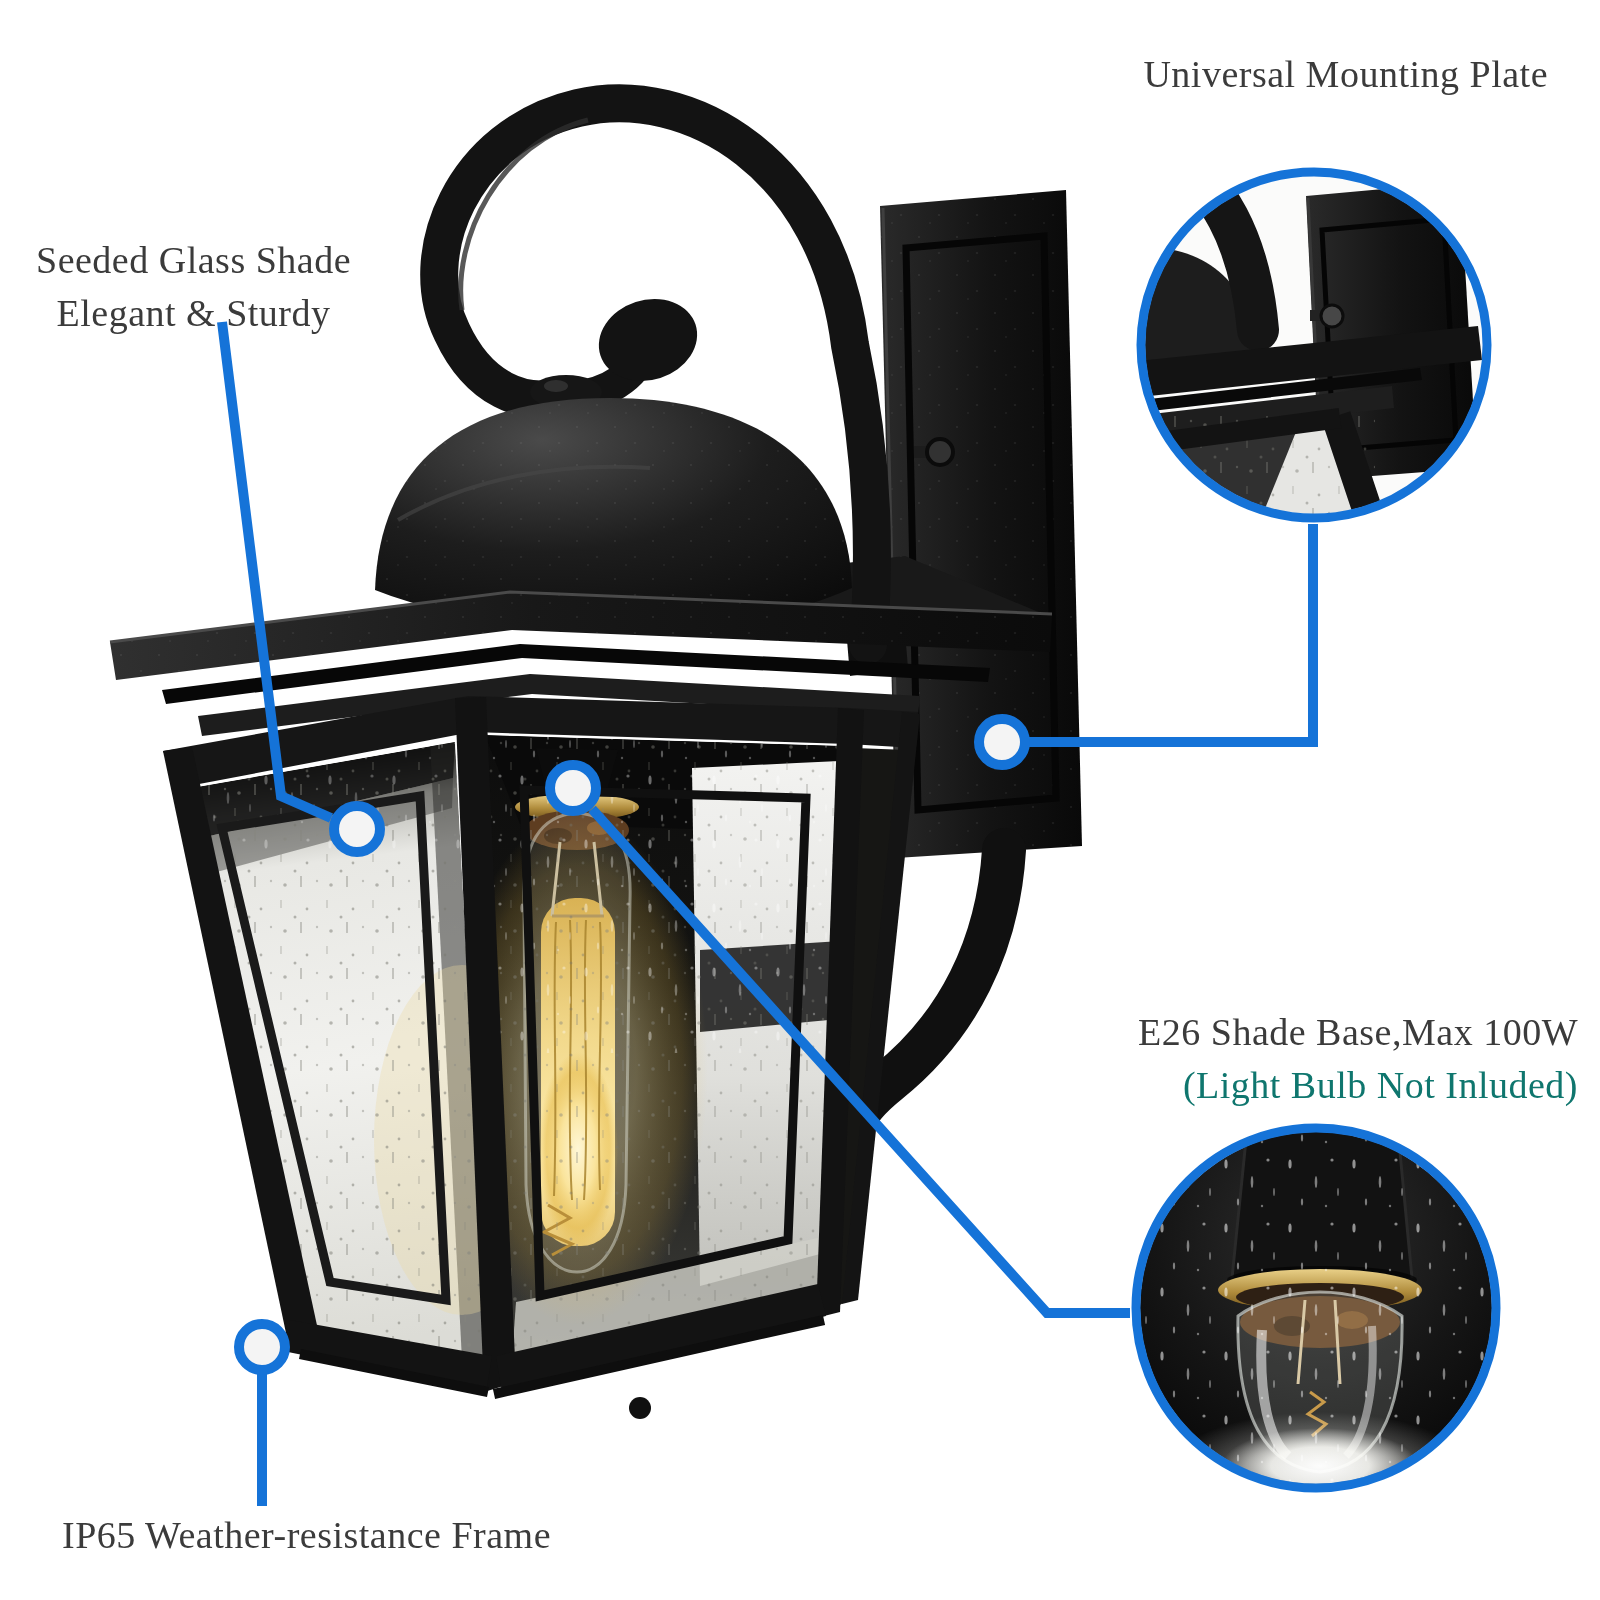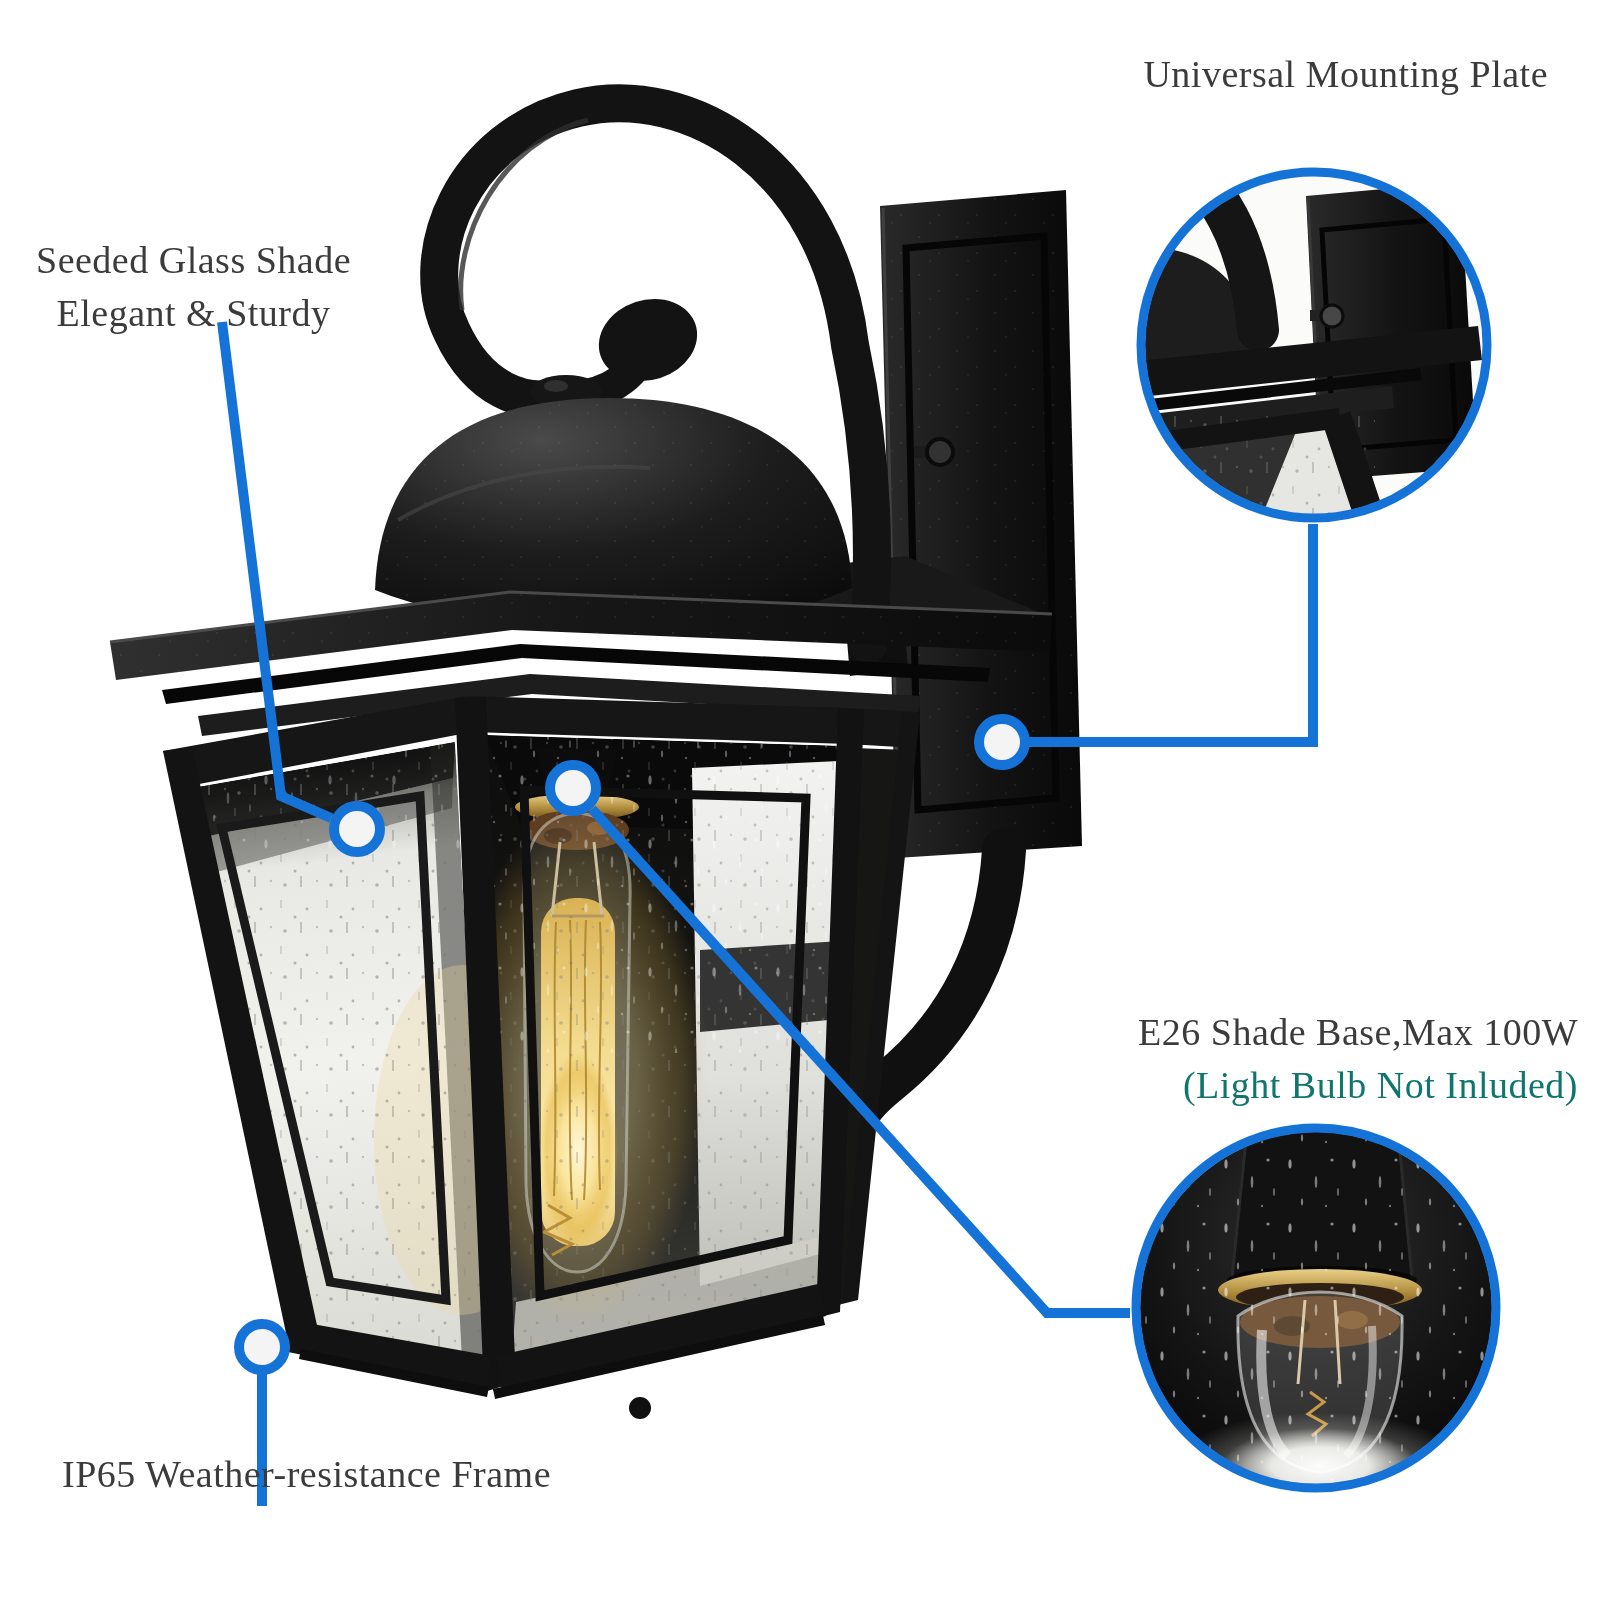--- a/index.html
+++ b/index.html
@@ -5,21 +5,21 @@
   html,body{margin:0;padding:0;background:#ffffff;}
   .canvas{position:relative;width:1600px;height:1600px;background:#ffffff;overflow:hidden;
           font-family:"Liberation Serif","DejaVu Serif",serif;}
   .art{position:absolute;left:0;top:0;}
   .label{position:absolute;color:#3b3b3b;font-size:38px;line-height:53px;letter-spacing:.5px;}
   .label .ln{white-space:nowrap;}
   .label-tr{top:48px;right:52px;text-align:right;}
   .label-tl{top:210px;left:36px;text-align:center;margin-top:24px;}
   .label-e26{top:1006px;right:22px;text-align:right;}
   .label-e26 .blue{color:#0f766e;}
-  .label-ip{top:1448px;left:62px;text-align:left;}
+  .label-ip{top:1509px;left:62px;text-align:left;}
 </style>
 </head>
 <body>
 
 <div class="canvas">
 
 <svg class="art" width="1600" height="1600" viewBox="0 0 1600 1600">
   <defs>
     <linearGradient id="gPlate" x1="0" y1="0" x2="1" y2="0">
       <stop offset="0" stop-color="#2a2a2a"></stop>

